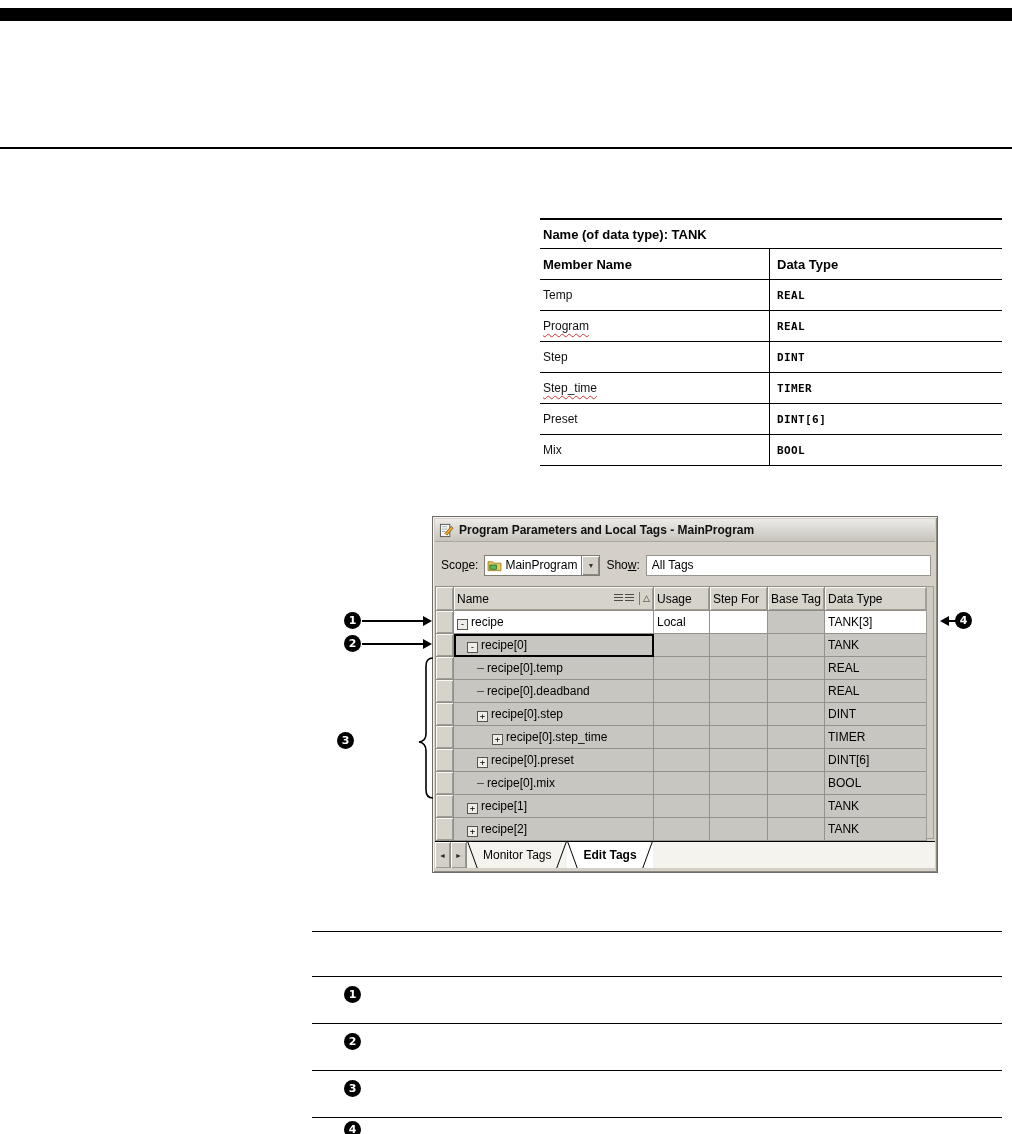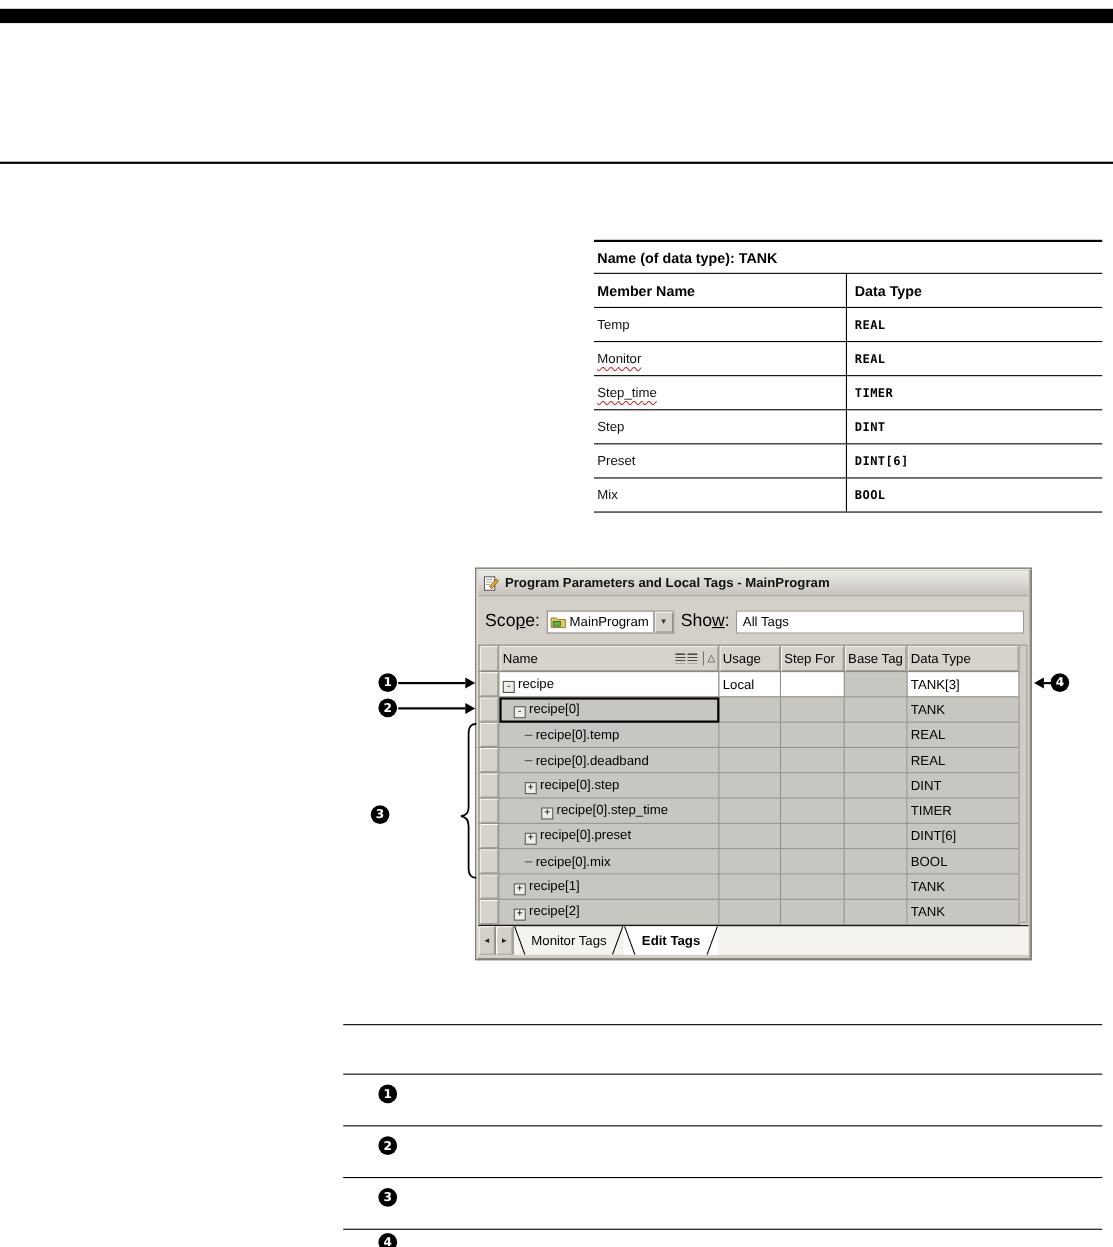--- a/index.html
+++ b/index.html
@@ -27,21 +27,21 @@
   
   .win{position:absolute;left:432px;top:516px;width:506px;height:357px;box-sizing:border-box;
        background:#d4d0c8;border:1px solid #6e6c66;
        box-shadow:inset 1px 1px 0 #f4f3ef, inset -1px -1px 0 #8a887f;}
   .titlebar{height:22px;margin:2px 2px 0 2px;background:linear-gradient(#edebe7,#c6c4bc);
             display:flex;align-items:center;gap:5px;padding-left:4px;border-bottom:1px solid #a9a79f;}
   .title-text{font-size:12px;font-weight:bold;color:#101010;white-space:nowrap;}
   .win-icon{width:15px;height:15px;flex:0 0 auto;}
 
   .toolbar{height:44px;display:flex;align-items:center;gap:6px;padding:2px 4px 0 8px;box-sizing:border-box;}
-  .lbl{font-size:16px;white-space:nowrap;}
+  .lbl{font-size:12px;white-space:nowrap;}
   .mn{text-decoration:underline;}
   .combo{width:116px;height:21px;background:#fff;border:1px solid #7f7d76;display:flex;
          align-items:center;box-sizing:border-box;}
   .folder-icon{width:15px;height:13px;margin:0 3px 0 2px;flex:0 0 auto;}
   .combo-text{flex:1;font-size:12px;overflow:hidden;white-space:nowrap;}
   .combo-btn{width:17px;height:19px;background:#d4d0c8;border-left:1px solid #7f7d76;
              display:flex;align-items:center;justify-content:center;font-size:7px;color:#333;
              box-shadow:inset 1px 1px 0 #fff, inset -1px -1px 0 #8a877f;}
   .show-field{flex:1;height:21px;background:#fff;border:1px solid #97958d;display:flex;
               align-items:center;padding-left:5px;font-size:12px;box-sizing:border-box;margin-right:2px;}
@@ -118,32 +118,32 @@
       <div class="tt-cell left">Member Name</div>
       <div class="tt-cell right">Data Type</div>
     </div>
     <div id="tt-rows">
   <div class="tt-row">
     <div class="tt-cell left">Temp</div>
     <div class="tt-cell right">REAL</div>
   </div>
 
   <div class="tt-row">
-    <div class="tt-cell left wavy">Monitor</div>
+    <div class="tt-cell left wavy">Program</div>
     <div class="tt-cell right">REAL</div>
+  </div>
+
+  <div class="tt-row">
+    <div class="tt-cell left">Step</div>
+    <div class="tt-cell right">DINT</div>
   </div>
 
   <div class="tt-row">
     <div class="tt-cell left wavy">Step_time</div>
     <div class="tt-cell right">TIMER</div>
-  </div>
-
-  <div class="tt-row">
-    <div class="tt-cell left">Step</div>
-    <div class="tt-cell right">DINT</div>
   </div>
 
   <div class="tt-row">
     <div class="tt-cell left">Preset</div>
     <div class="tt-cell right">DINT[6]</div>
   </div>
 
   <div class="tt-row">
     <div class="tt-cell left">Mix</div>
     <div class="tt-cell right">BOOL</div>

